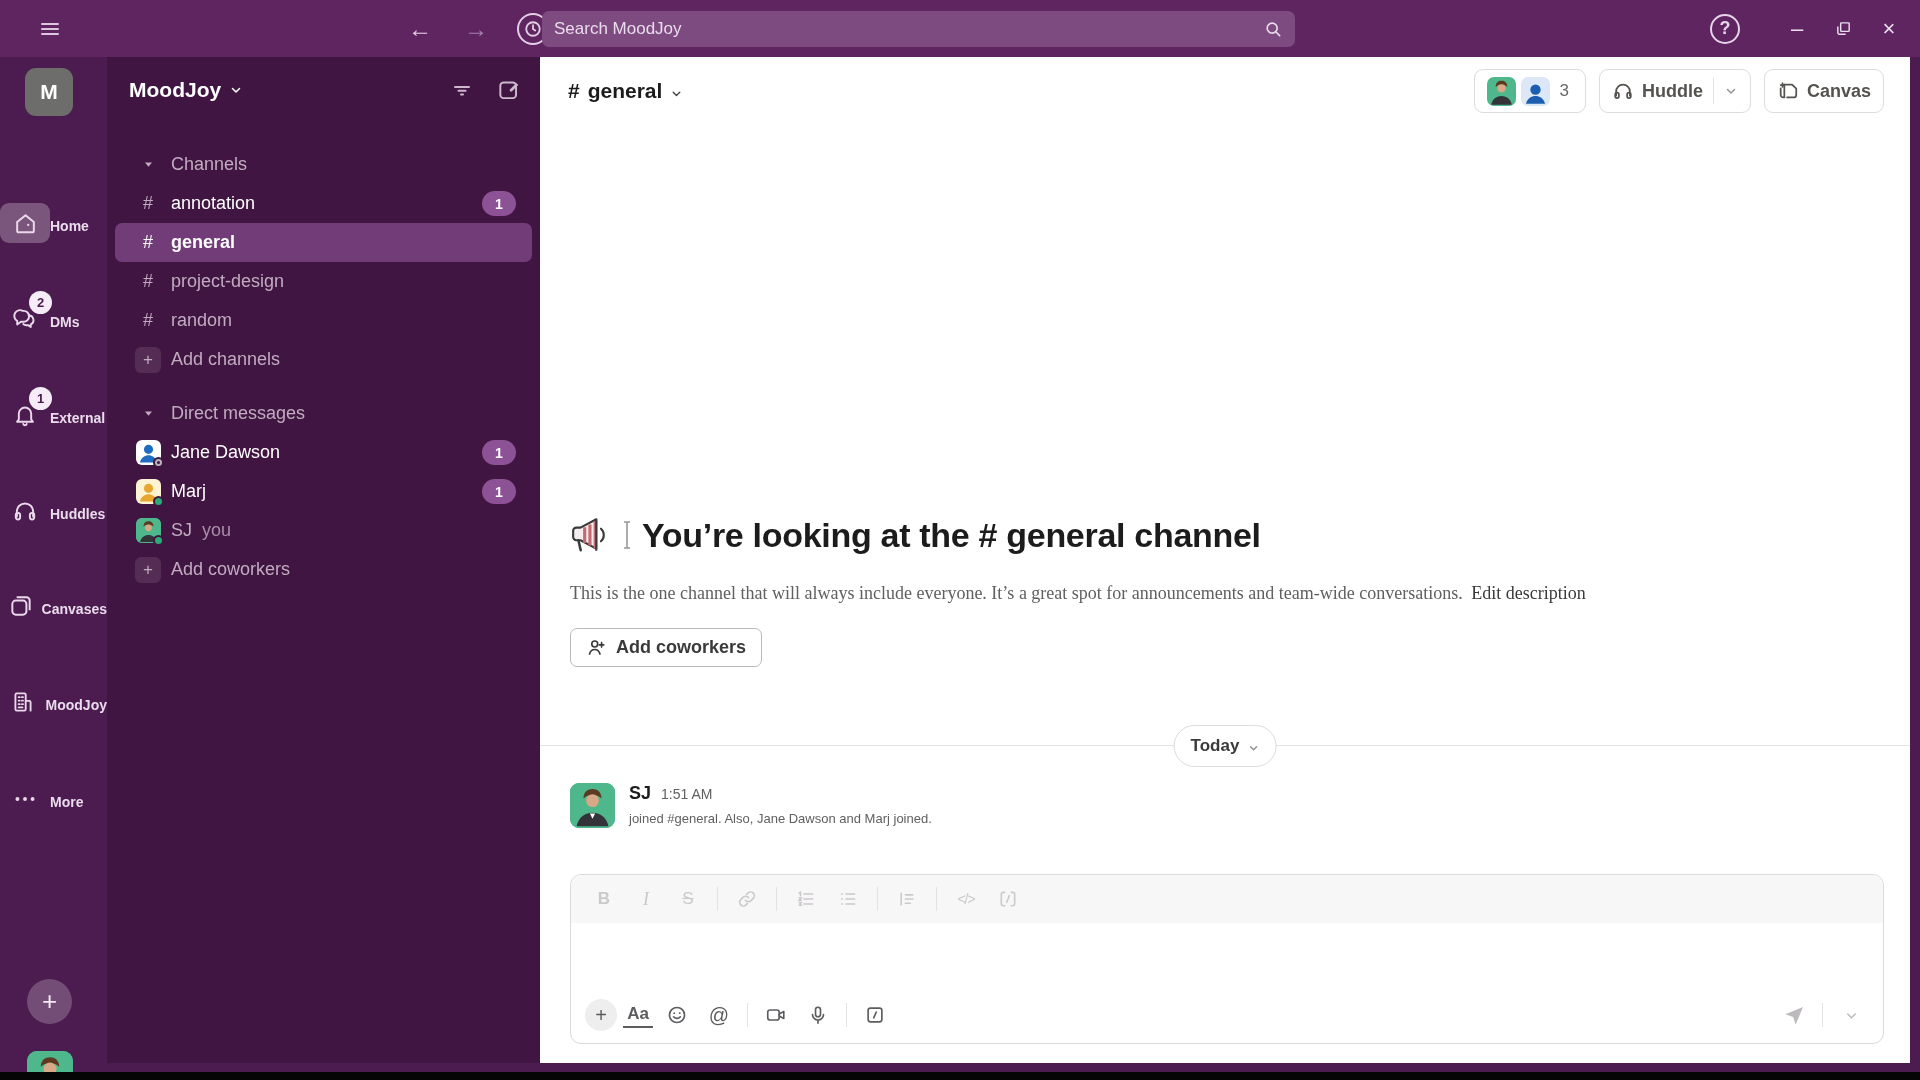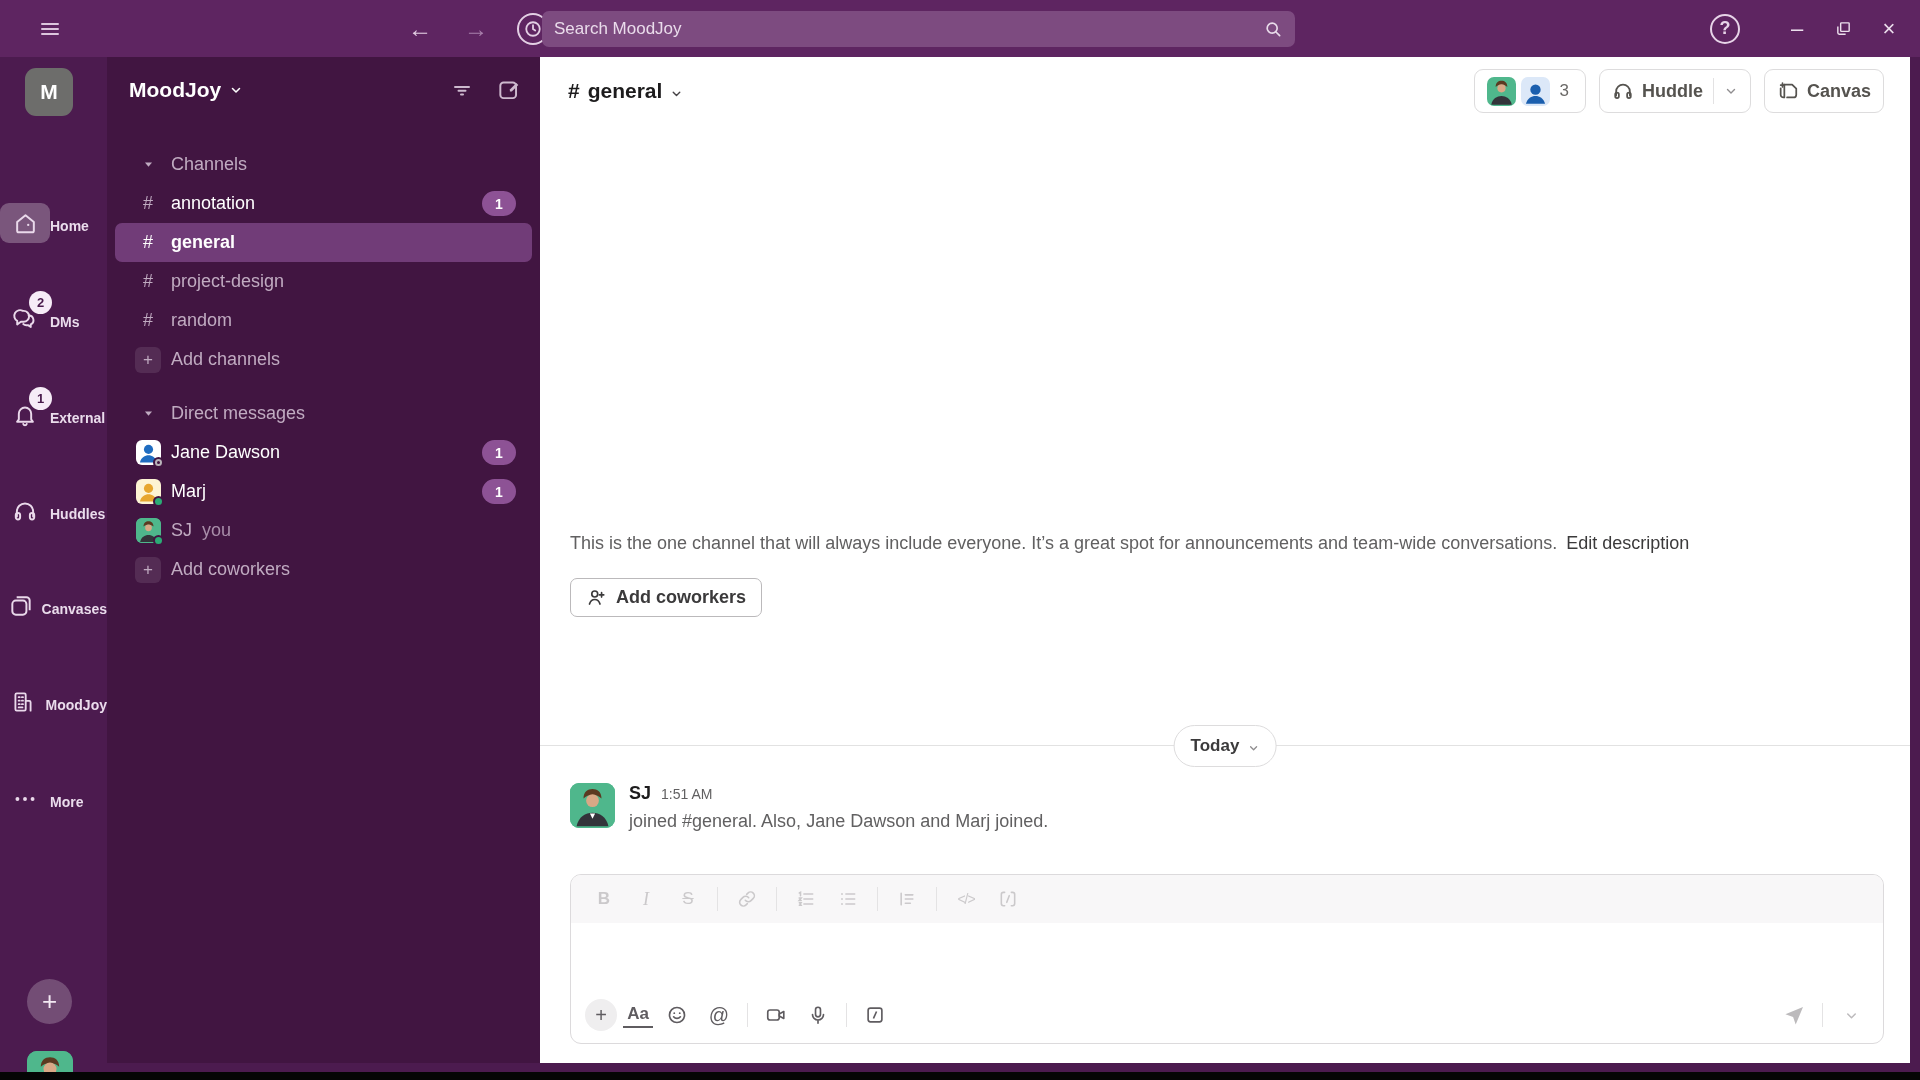--- a/index.html
+++ b/index.html
@@ -71,35 +71,35 @@
   .pillbtn { height:44px; border:1px solid #dddcdd; border-radius:9px; display:flex; align-items:center; padding:0 12px; gap:8px; color:#55534f; font-size:18px; font-weight:bold; background:#fff; cursor:pointer; }
   .member-pill { gap:5px; }
   .mini-av { width:29px; height:29px; border-radius:7px; overflow:hidden; position:relative; }
   .mini-av.blue { background:#dce8f8; display:flex; align-items:flex-end; justify-content:center; }
   .member-count { color:#6b6967; font-size:17px; font-weight:normal; padding:0 4px; }
   .split-div { width:1px; height:26px; background:#e3e2e3; margin:0 2px; }
   .huddle-chev, .send-chev { color:#8f8d8f; }
 
   .welcome { position:absolute; left:30px; right:40px; top:458px; }
   .welcome-title { display:flex; align-items:center; gap:10px; font-size:34px; font-weight:bold; letter-spacing:-.3px; color:#1d1c1d; }
-  .welcome-desc { margin-top:18px; font-size:18px; color:#616061; }
+  .welcome-desc { margin-top:28px; font-size:18px; color:#616061;font-family:Liberation Serif, serif; }
   .welcome-desc .edit-link { color:#3b3a3b; cursor:pointer; margin-left:4px; }
   .add-cw-btn { margin-top:24px; display:inline-flex; align-items:center; gap:9px; height:39px; padding:0 15px; border:1px solid #bbb9bb; border-radius:7px; background:#fff; font-size:18px; font-weight:bold; color:#3b3a3b; cursor:pointer; }
 
   .today-divider { position:absolute; left:0; right:0; top:668px; height:42px; }
   .today-divider .line { position:absolute; left:0; right:0; top:20px; height:1px; background:#e2e2e2; }
   .today-pill { position:absolute; left:50%; transform:translateX(-50%); top:0; height:42px; padding:0 16px; background:#fff; border:1px solid #dddcdd; border-radius:22px; display:flex; align-items:center; gap:8px; font-size:17px; font-weight:bold; color:#3b3a3b; cursor:pointer; }
   .today-pill .chev { color:#8f8d8f; margin-top:3px; }
 
   .message { position:absolute; left:30px; top:726px; display:flex; gap:14px; }
   .msg-avatar { width:45px; height:45px; border-radius:9px; overflow:hidden; background:#4fb78c; flex-shrink:0; }
   .msg-head { display:flex; align-items:baseline; gap:10px; }
   .msg-author { font-size:18px; font-weight:bold; color:#1d1c1d; }
   .msg-time { font-size:14px; color:#616061; }
-  .msg-text { margin-top:7px; font-size:18px; color:#616061; }
+  .msg-text { margin-top:7px; font-size:13px; color:#616061; }
 
   .composer { position:absolute; left:30px; right:26px; top:817px; height:170px; border:1px solid #dcdadc; border-radius:11px; background:#fff; }
   .fmt-bar { height:48px; background:#f8f7f8; border-radius:10px 10px 0 0; display:flex; align-items:center; padding:0 16px; gap:8px; color:#cbc9cb; }
   .fmt-btn { width:34px; height:32px; display:flex; align-items:center; justify-content:center; font-size:17px; cursor:pointer; }
   .fmt-btn.b { font-weight:bold; }
   .fmt-btn.i { font-style:italic; font-family:"Liberation Serif", serif; font-size:18px; }
   .fmt-btn.s { text-decoration:line-through; }
   .fmt-btn.code-txt { font-size:14px; letter-spacing:-1px; }
   .fmt-div { width:1px; height:24px; background:#e4e3e4; margin:0 4px; }
   .composer-input { padding:16px 18px 0 18px; font-size:18px; color:#9f9da0; }
@@ -441,20 +441,37 @@
                 <path d="M8 5v14H7a3 3 0 0 1-3-3V9"></path>
                 <path d="M6 3.5v4M4 5.5h4"></path>
               </svg>
           </span>
           <span>Canvas</span>
         </div>
       </div>
     </div>
 
     <div class="welcome">
+      <div class="welcome-title">
+        <span>
+          <svg width="42" height="40" viewBox="0 0 40 38">
+            <path d="M25 4L10 12H6a3 3 0 0 0-3 3v6a3 3 0 0 0 3 3h4l15 8z" fill="#f6eded" stroke="#3a3a3a" stroke-width="2" stroke-linejoin="round"></path>
+            <path d="M14 11.5v15M19 9v20M24 6.2v25.6" stroke="#c66a72" stroke-width="3"></path>
+            <path d="M25 4v30" stroke="#3a3a3a" stroke-width="2"></path>
+            <path d="M29.5 13a8 8 0 0 1 0 12" fill="none" stroke="#3a3a3a" stroke-width="2" stroke-linecap="round"></path>
+            <path d="M8 24l2.2 9.5" fill="none" stroke="#3a3a3a" stroke-width="2.4" stroke-linecap="round"></path>
+          </svg>
+        </span>
+        <span style="opacity:.55">
+          <svg width="10" height="30" viewBox="0 0 10 30" fill="none" stroke="#444" stroke-width="1.6">
+              <path d="M2 2h6M2 28h6M5 2v26"></path>
+            </svg>
+        </span>
+        <h1 style="font-size:34px">You’re looking at the # general channel</h1>
+      </div>
       <div class="welcome-desc">
         <span>This is the one channel that will always include everyone. It’s a great spot for announcements and team-wide conversations.</span>
         <span class="edit-link">Edit description</span>
       </div>
       <div class="add-cw-btn">
         <span>
           <svg width="21" height="21" viewBox="0 0 24 24" fill="none" stroke="#3b3a3b" stroke-width="1.9" stroke-linecap="round" stroke-linejoin="round">
               <circle cx="10" cy="8" r="3.4"></circle>
               <path d="M4 19.5c1-3.6 3.6-5.2 6-5.2s5 1.6 6 5.2"></path>
               <path d="M17.8 6.5v5M15.3 9h5"></path>

